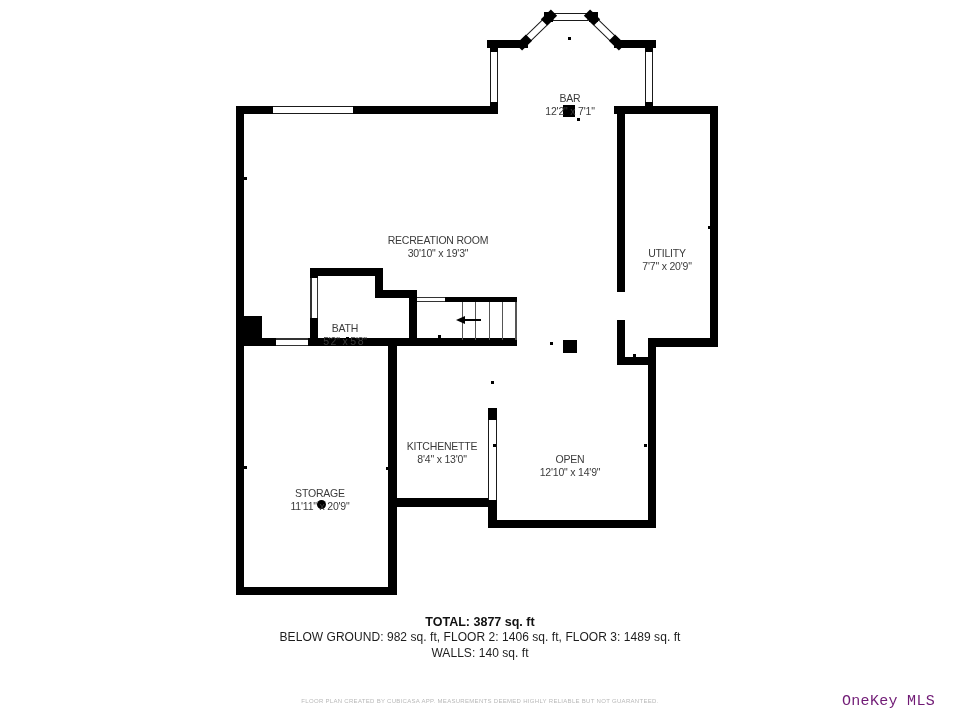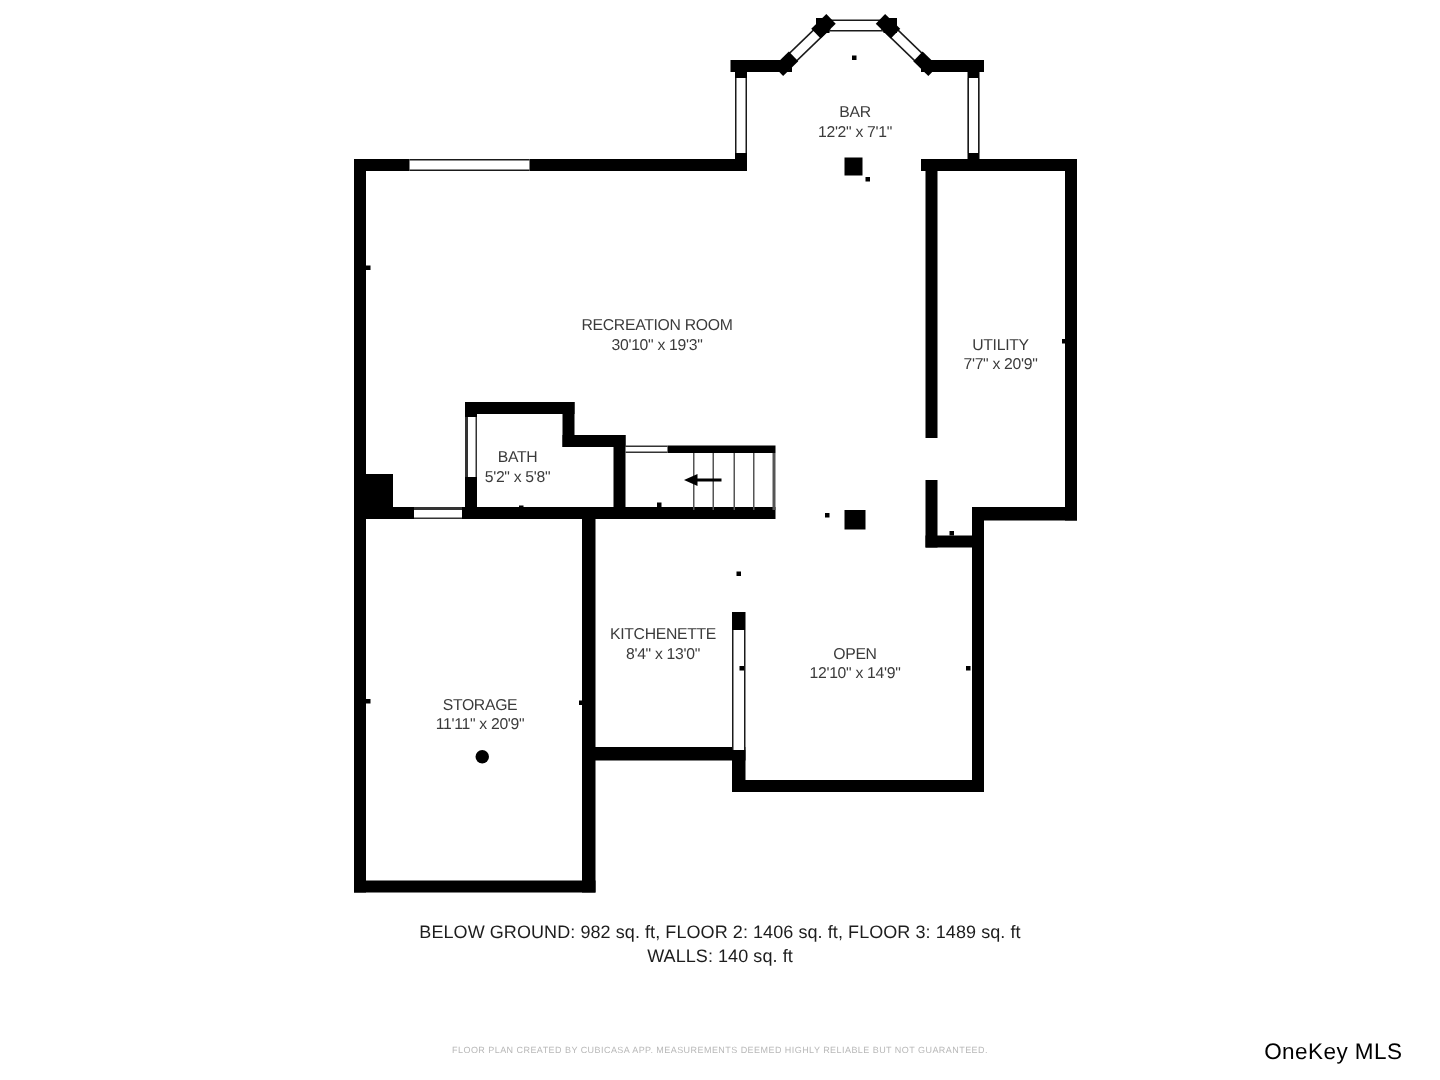--- a/index.html
+++ b/index.html
@@ -7,31 +7,31 @@
           font-family:"Liberation Sans", sans-serif;}
   .w{position:absolute;background:#000;}
   .thin{position:absolute;background:#333;}
   .tread{position:absolute;background:#555;}
   .win-h{position:absolute;background:#fff;border-top:1.5px solid #1a1a1a;border-bottom:1.5px solid #1a1a1a;box-sizing:border-box;}
   .win-v{position:absolute;background:#fff;border-left:1.5px solid #1a1a1a;border-right:1.5px solid #1a1a1a;box-sizing:border-box;}
   .cap{position:absolute;background:#000;}
   .tick{position:absolute;width:3px;height:3px;background:#000;}
   .room-label{position:absolute;transform:translateX(-50%);text-align:center;color:#3b3b3b;
               font-size:10.5px;line-height:12.5px;letter-spacing:-0.2px;white-space:nowrap;}
-  .room-label .nm{display:block;}
+  .room-label .nm{display:block;margin-top:23px;}
   .room-label .dm{display:block;}
   .dot{position:absolute;width:9px;height:9px;background:#000;border-radius:50%;}
   .arrow-head{position:absolute;width:0;height:0;border-top:4.5px solid transparent;
               border-bottom:4.5px solid transparent;border-right:9px solid #000;}
   .summary{position:absolute;left:0;top:614px;width:960px;text-align:center;color:#1d1d1d;}
   .summary .total{font-weight:bold;font-size:12.5px;line-height:16px;color:#111;}
   .summary .sline{font-size:12px;line-height:15.8px;letter-spacing:0.05px;}
   .disclaimer{position:absolute;left:0;top:698px;width:960px;text-align:center;
               font-size:6px;color:#b8b8b8;letter-spacing:0.3px;}
-  .watermark{position:absolute;right:25px;top:693px;font-size:15px;color:#000000;letter-spacing:0.3px;}
+  .watermark{position:absolute;right:25px;top:693px;font-size:15px;color:#701a75;letter-spacing:0.3px;font-family:Liberation Mono, monospace;}
 </style>
 </head>
 <body>
 
 <div class="canvas">
 
   <div class="w" style="left:236px;top:106px;width:8px;height:489px;"></div>
   <div class="w" style="left:236px;top:106px;width:262px;height:8px;"></div>
   <div class="win-h" style="left:273px;top:106px;width:80px;height:8px;"></div>
   <div class="w" style="left:614px;top:106px;width:104px;height:8px;"></div>
@@ -136,19 +136,20 @@
   <div class="room-label" style="left:570px;top:430px;">
     <span class="nm">OPEN</span>
     <span class="dm">12'10" x 14'9"</span>
   </div>
   <div class="room-label" style="left:320px;top:464px;">
     <span class="nm">STORAGE</span>
     <span class="dm">11'11" x 20'9"</span>
   </div>
 
   <div class="summary">
+    <div class="total">TOTAL: 3877 sq. ft</div>
     <div class="sline">BELOW GROUND: 982 sq. ft, FLOOR 2: 1406 sq. ft, FLOOR 3: 1489 sq. ft</div>
     <div class="sline">WALLS: 140 sq. ft</div>
   </div>
   <div class="disclaimer">FLOOR PLAN CREATED BY CUBICASA APP. MEASUREMENTS DEEMED HIGHLY RELIABLE BUT NOT GUARANTEED.</div>
   <div class="watermark">OneKey MLS</div>
 
 </div>
 
 </body></html>

